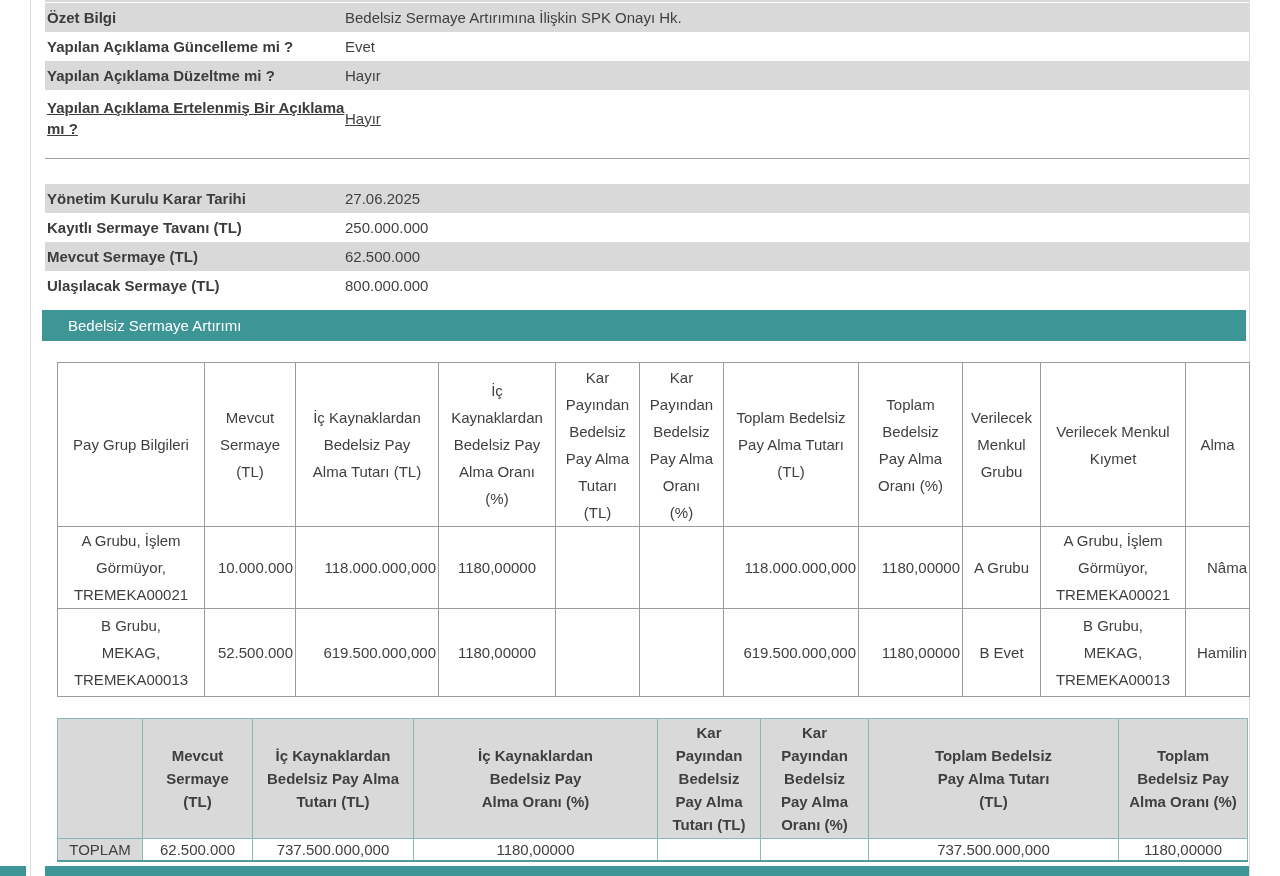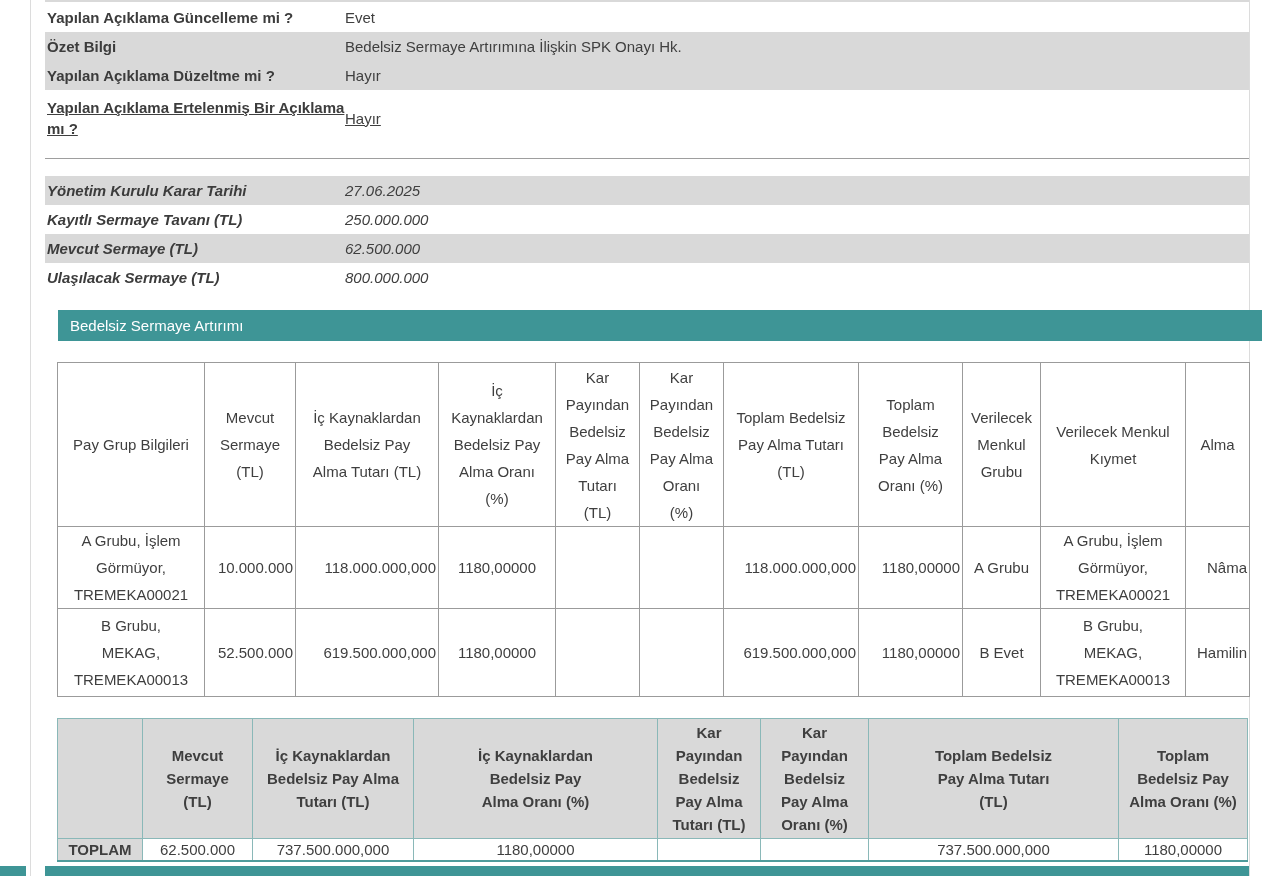--- a/index.html
+++ b/index.html
@@ -11,32 +11,32 @@
   .vline{position:absolute;top:0;width:1px;height:876px;background:#dcdcdc;}
   .vline.left{left:30px;}
   .vline.right{left:1249px;}
 
   
   .top-sliver{position:absolute;left:45px;top:0;width:1204px;height:2px;background:#d9d9d9;}
 
   
   .info{position:absolute;left:45px;width:1204px;}
   .info1{top:3px;}
-  .info2{top:176px;font-style:italic;}
+  .info2{top:184px;}
   .irow{display:flex;align-items:center;min-height:29px;font-size:15px;line-height:21px;}
   .irow.gray{background:#d9d9d9;}
   .irow .lbl{flex:0 0 298px;font-weight:bold;color:#3c3c3c;padding:4px 0 4px 2px;}
   .irow .val{flex:1;padding:4px 0;}
 
   .hr1{position:absolute;left:45px;top:158px;width:1204px;height:1px;background:#9e9e9e;}
 
   .tealbar{
-    position:absolute;left:58px;top:310px;width:1204px;height:31px;
+    position:absolute;left:42px;top:310px;width:1204px;height:31px;
     background:#3e9596;color:#ffffff;font-size:15px;
-    display:flex;align-items:center;padding-left:12px;box-sizing:border-box;
+    display:flex;align-items:center;padding-left:26px;box-sizing:border-box;
   }
 
   
   .mtwrap{position:absolute;left:57px;top:362px;width:1192px;}
   table.mt{border-collapse:collapse;table-layout:fixed;width:1192px;font-size:15px;line-height:27px;color:#3f3f3f;}
   table.mt th,table.mt td{
     border:1px solid #9b9b9b;padding:0 2px;vertical-align:middle;
     text-align:center;font-weight:normal;overflow:hidden;box-sizing:border-box;
   }
   table.mt tr.hd{height:164px;}
@@ -49,40 +49,40 @@
   
   .stwrap{position:absolute;left:57px;top:718px;width:1190px;}
   table.st{border-collapse:collapse;table-layout:fixed;width:1190px;font-size:15px;color:#3f3f3f;}
   table.st th,table.st td{
     border:1px solid #8ab8b8;padding:2px;vertical-align:middle;text-align:center;
     overflow:hidden;box-sizing:border-box;
   }
   table.st th{background:#d9d9d9;font-weight:bold;line-height:23px;height:115px;}
   table.st td{height:22px;}
   table.st tr.tr-total{border-bottom:2px solid #4f9b9b;}
-  td.toplam{background:#d9d9d9;font-weight:bold;}
+  td.toplam{background:#d9d9d9;font-weight:normal;}
 
   .bottombar{position:absolute;left:45px;top:866px;width:1204px;height:10px;background:#3e9596;}
   .bottomleft{position:absolute;left:0;top:866px;width:26px;height:10px;background:#3e9596;}
 </style>
 </head>
 <body>
 
 <div class="vline left"></div>
 <div class="vline right"></div>
 <div class="top-sliver"></div>
 
 <div class="info info1">
+  <div class="irow gray">
+    <div class="lbl">Özet Bilgi</div>
+    <div class="val">Bedelsiz Sermaye Artırımına İlişkin SPK Onayı Hk.</div>
+  </div>
   <div class="irow">
     <div class="lbl">Yapılan Açıklama Güncelleme mi ?</div>
     <div class="val">Evet</div>
-  </div>
-  <div class="irow gray">
-    <div class="lbl">Özet Bilgi</div>
-    <div class="val">Bedelsiz Sermaye Artırımına İlişkin SPK Onayı Hk.</div>
   </div>
   <div class="irow gray">
     <div class="lbl">Yapılan Açıklama Düzeltme mi ?</div>
     <div class="val">Hayır</div>
   </div>
   <div class="irow" style="min-height:56px;text-decoration:underline;">
     <div class="lbl">Yapılan Açıklama Ertelenmiş Bir Açıklama mı ?</div>
     <div class="val">Hayır</div>
   </div>
 </div>

